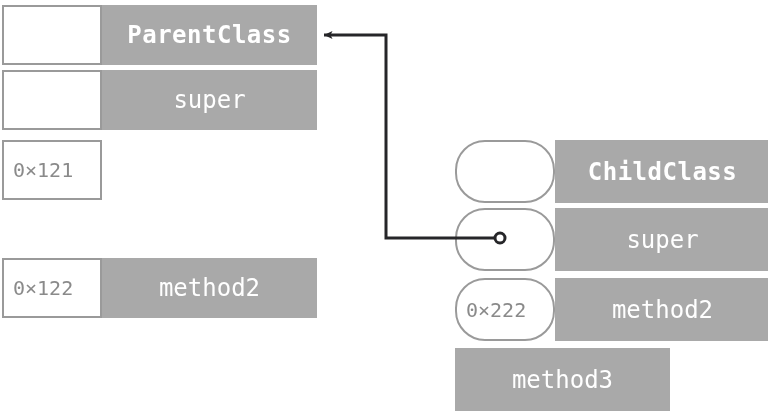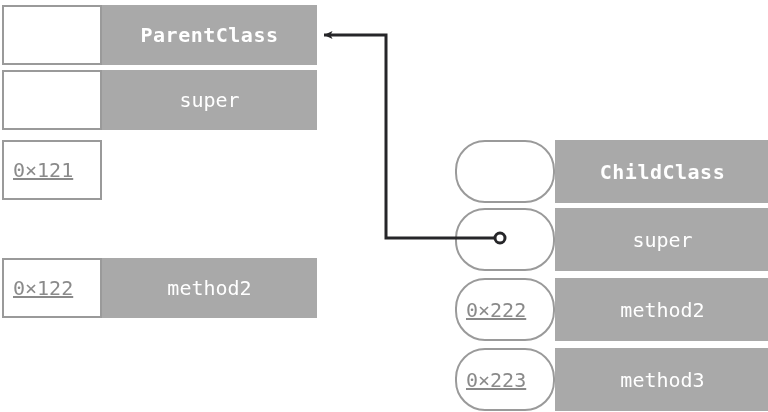--- a/index.html
+++ b/index.html
@@ -37,31 +37,30 @@
     background: #ffffff;
     border: 2px solid #9a9a9a;
     display: flex;
     align-items: center;
     justify-content: flex-start;
     padding-left: 9px;
     font-size: 20px;
     color: #8a8a8a;
     letter-spacing: 0px;
     white-space: nowrap;
-    text-decoration: underline;
   }
 
   .label-cell {
     box-sizing: border-box;
     background: #a9a9a9;
     display: flex;
     align-items: center;
     justify-content: center;
     color: #ffffff;
-    font-size: 20px;
+    font-size: 24px;
     white-space: nowrap;
   }
 
   .label-cell.is-title {
     font-weight: bold;
     letter-spacing: 0.5px;
   }
 
   
   #parent-table .row       { height: 60px; }
@@ -122,21 +121,20 @@
       <div class="addr-cell"></div>
       <div class="label-cell">super</div>
     </div>
 
     <div class="row" style="top:138px;">
       <div class="addr-cell">0×222</div>
       <div class="label-cell">method2</div>
     </div>
 
     <div class="row" style="top:208px;">
-      <div class="addr-cell">0×223</div>
       <div class="label-cell">method3</div>
     </div>
   </div>
 
   <svg class="connector" viewBox="0 0 768 412">
     <defs>
       <marker id="arrowhead" markerWidth="9" markerHeight="8" refX="8.5" refY="4" orient="auto" markerUnits="userSpaceOnUse">
         <path d="M 8.5 4 L 0 0 L 2 4 L 0 8 Z" fill="#262629"></path>
       </marker>
     </defs>

